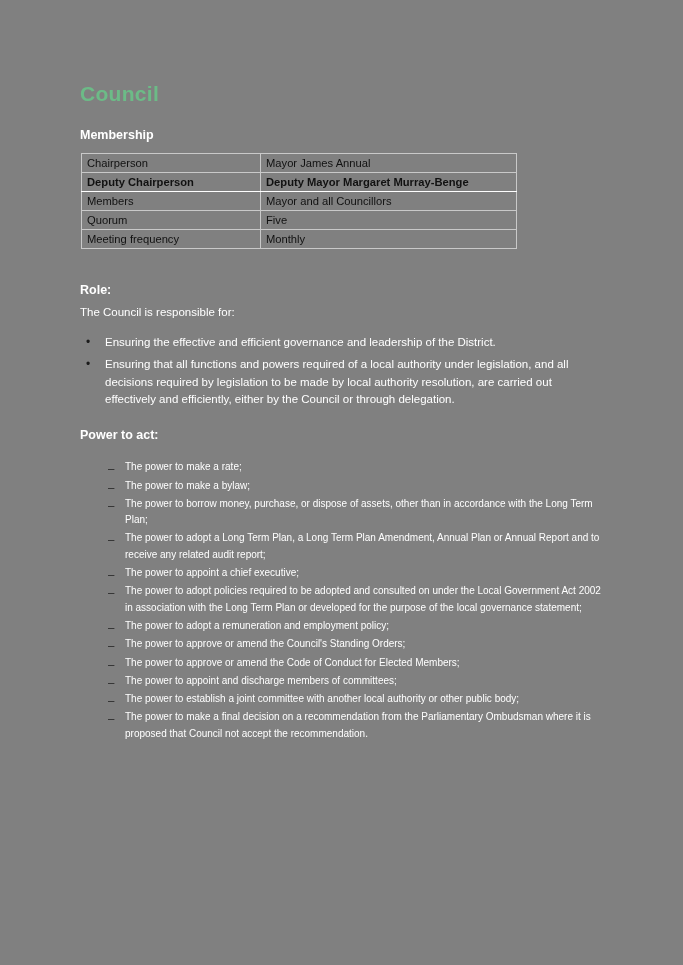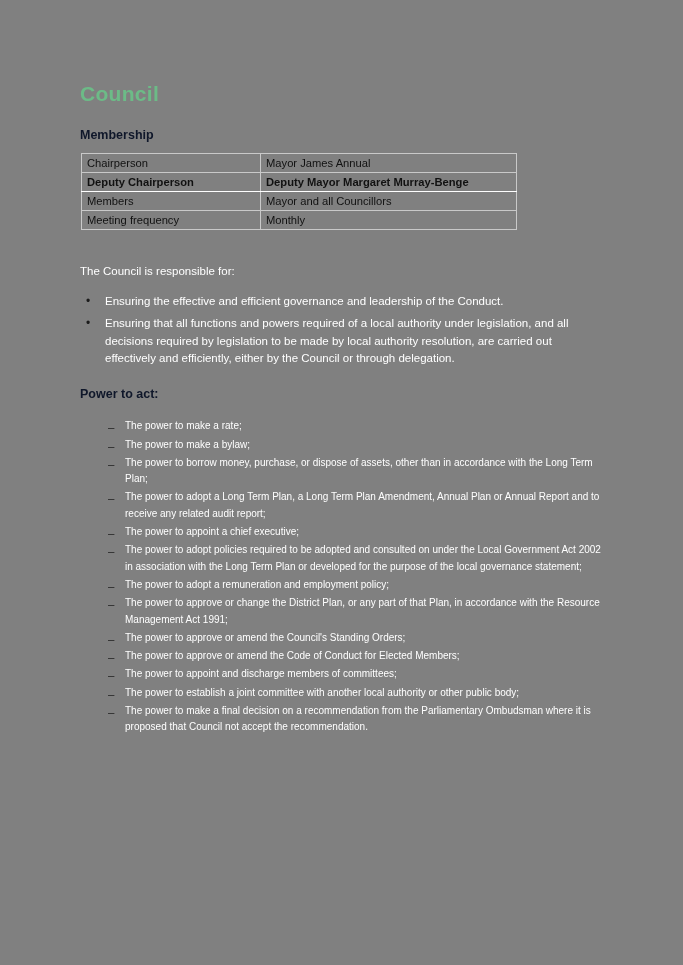--- a/index.html
+++ b/index.html
@@ -23,21 +23,21 @@
   }
   .doc-title {
     color: #6cbb87;
     font-size: 21px;
     font-weight: bold;
     letter-spacing: 0.3px;
     margin: 0 0 23px 0;
     line-height: 1.1;
   }
   .section-heading {
-    color: #0f172a;
+    color: #ffffff;
     font-size: 12.5px;
     font-weight: bold;
     margin: 0 0 10px 0;
     line-height: 1.2;
   }
   .membership-table {
     border-collapse: collapse;
     width: 417px;
     margin: 0 0 0 1px;
     table-layout: fixed;
@@ -132,47 +132,51 @@
       </tr>
       <tr class="row-highlight">
         <td class="col-label">Deputy Chairperson</td>
         <td class="col-value">Deputy Mayor Margaret Murray-Benge</td>
       </tr>
       <tr>
         <td class="col-label">Members</td>
         <td class="col-value">Mayor and all Councillors</td>
       </tr>
       <tr>
+        <td class="col-label">Quorum</td>
+        <td class="col-value">Five</td>
+      </tr>
+      <tr>
         <td class="col-label">Meeting frequency</td>
         <td class="col-value">Monthly</td>
       </tr>
     </tbody>
   </table>
 
   <div class="gap-after-table"></div>
 
+  <h2 class="section-heading role-heading">Role:</h2>
   <p class="intro-line">The Council is responsible for:</p>
 
   <ul class="bullets">
-    <li>Ensuring the effective and efficient governance and leadership of the Conduct.</li>
+    <li>Ensuring the effective and efficient governance and leadership of the District.</li>
     <li>Ensuring that all functions and powers required of a local authority under legislation, and all decisions required by legislation to be made by local authority resolution, are carried out effectively and efficiently, either by the Council or through delegation.</li>
   </ul>
 
   <h2 class="section-heading power-heading">Power to act:</h2>
 
 
   <ul class="dashes">
     <li>The power to make a rate;</li>
     <li>The power to make a bylaw;</li>
     <li>The power to borrow money, purchase, or dispose of assets, other than in accordance with the Long Term Plan;</li>
     <li>The power to adopt a Long Term Plan, a Long Term Plan Amendment, Annual Plan or Annual Report and to receive any related audit report;</li>
     <li>The power to appoint a chief executive;</li>
     <li>The power to adopt policies required to be adopted and consulted on under the Local Government Act 2002 in association with the Long Term Plan or developed for the purpose of the local governance statement;</li>
     <li>The power to adopt a remuneration and employment policy;</li>
-    <li>The power to approve or change the District Plan, or any part of that Plan, in accordance with the Resource Management Act 1991;</li>
     <li>The power to approve or amend the Council's Standing Orders;</li>
     <li>The power to approve or amend the Code of Conduct for Elected Members;</li>
     <li>The power to appoint and discharge members of committees;</li>
     <li>The power to establish a joint committee with another local authority or other public body;</li>
     <li>The power to make a final decision on a recommendation from the Parliamentary Ombudsman where it is proposed that Council not accept the recommendation.</li>
   </ul>
 
 </div>
 
 </body></html>

